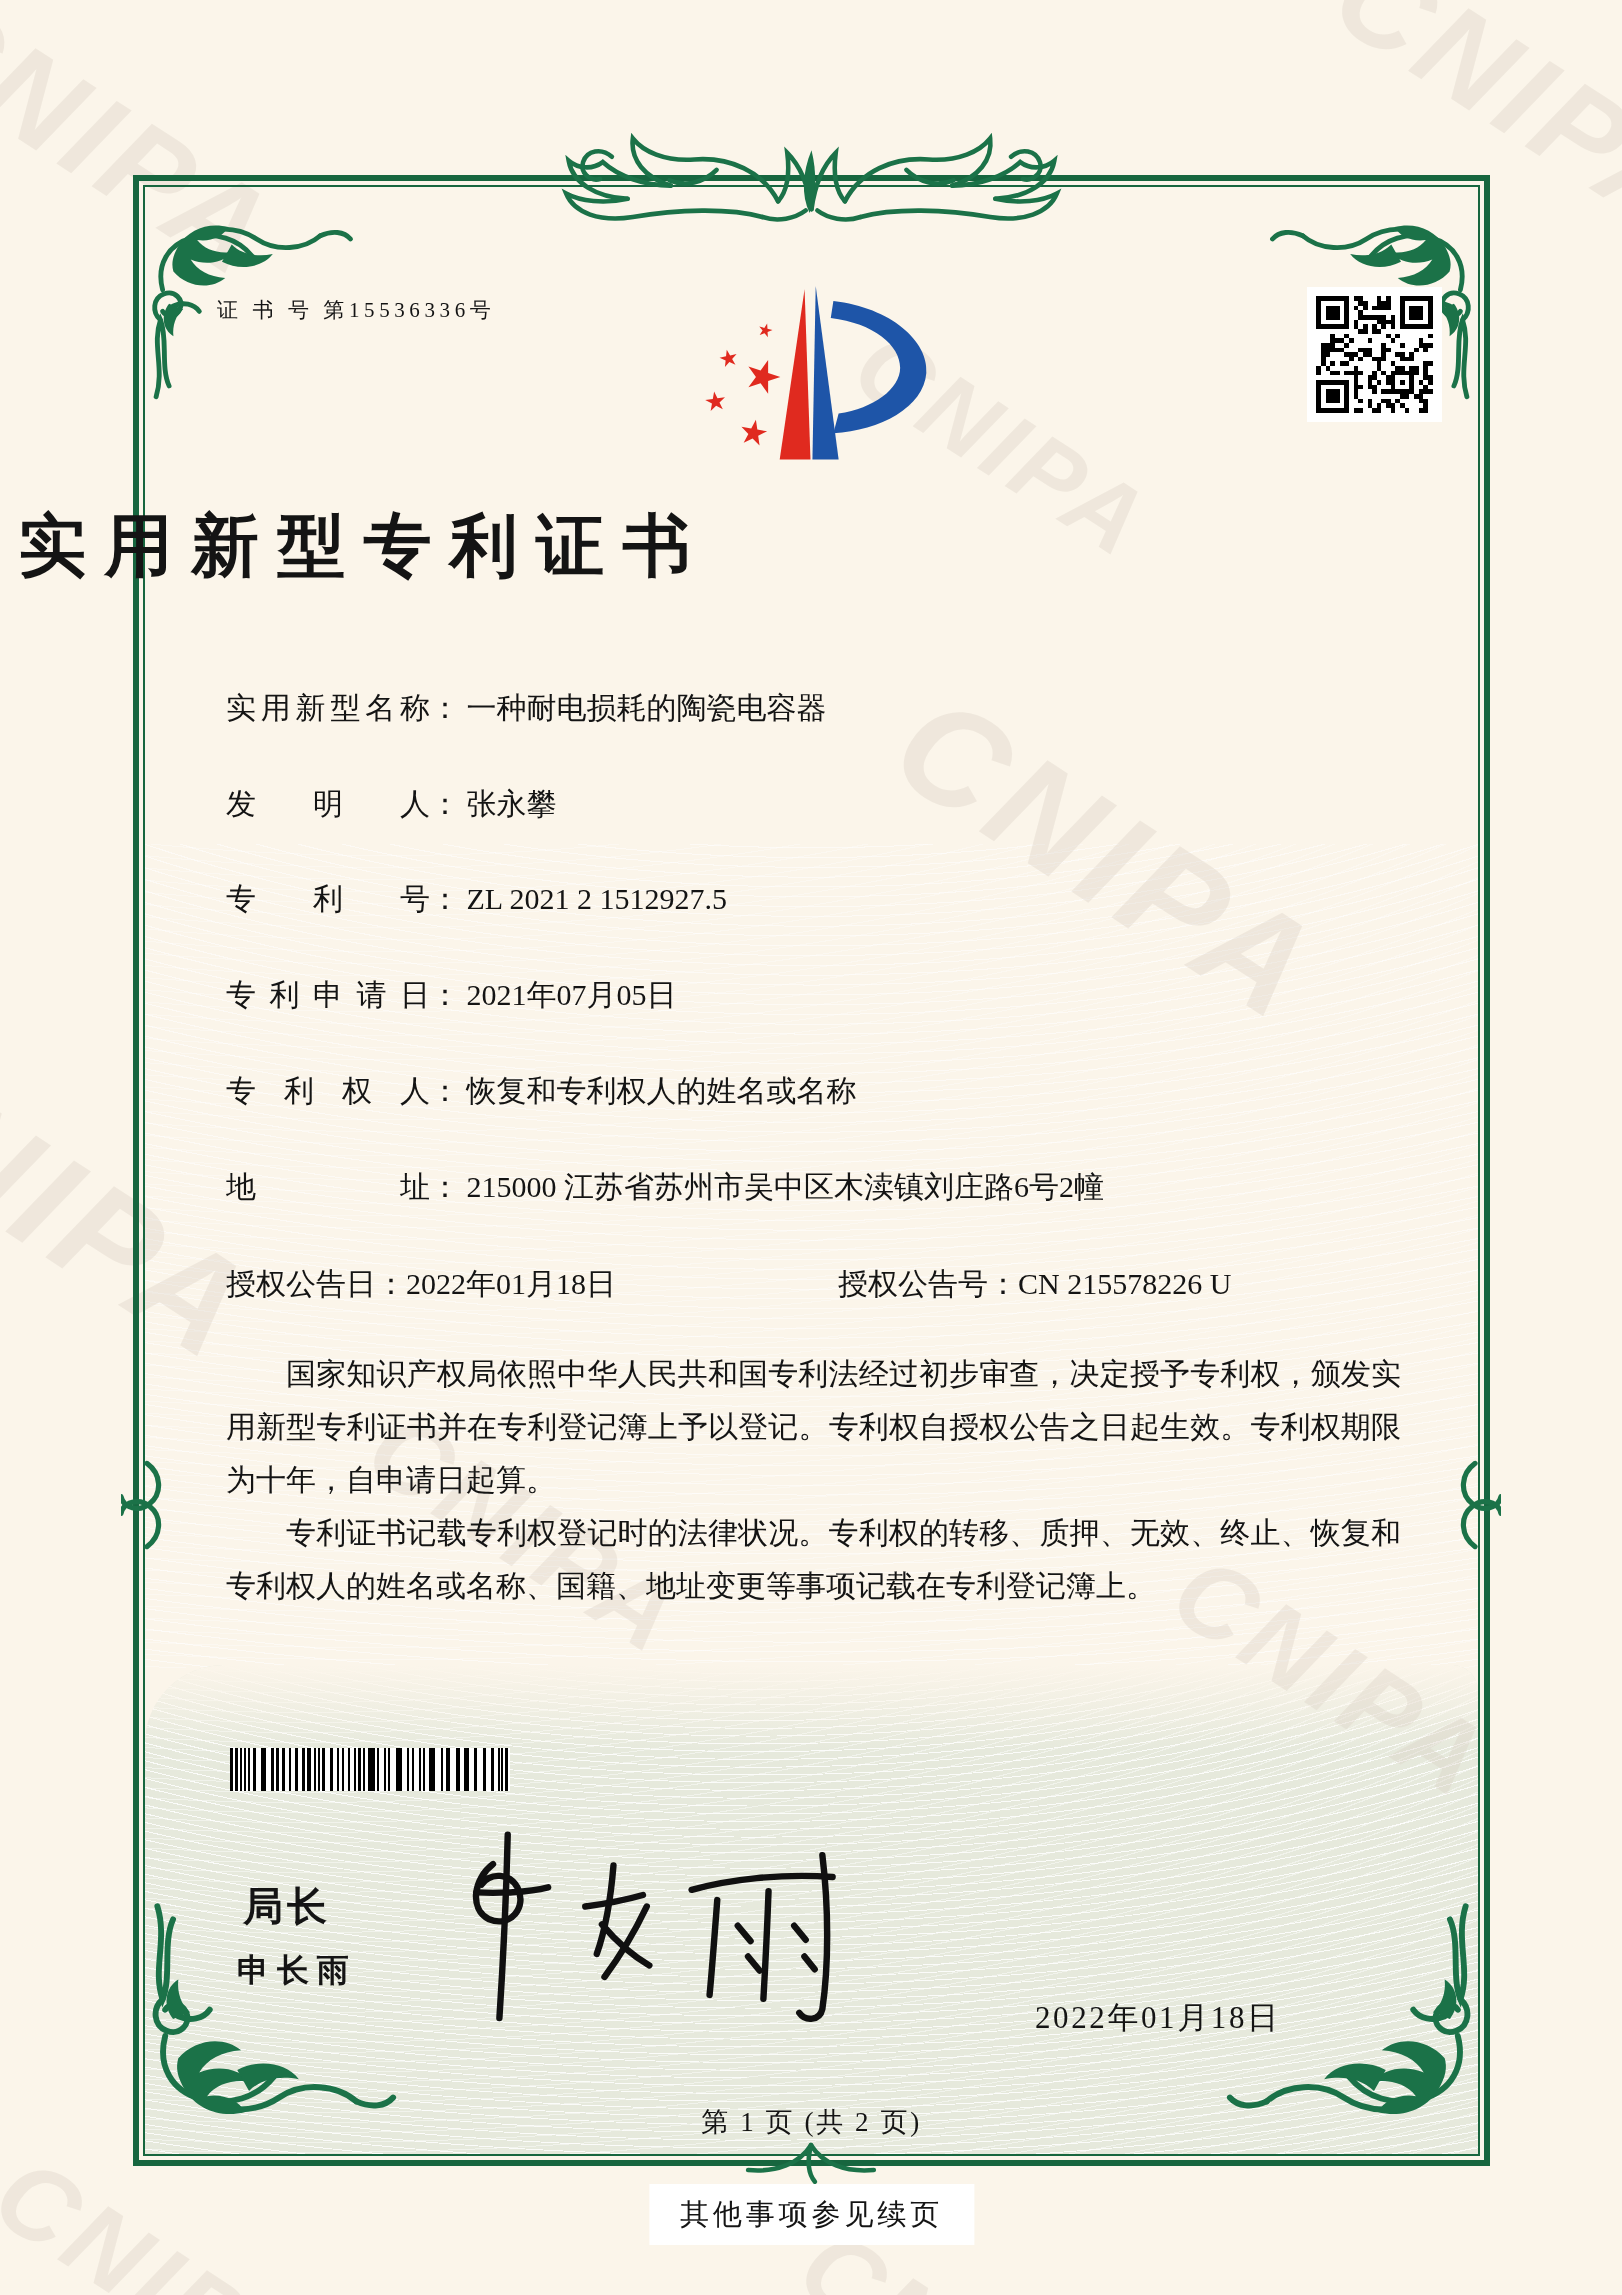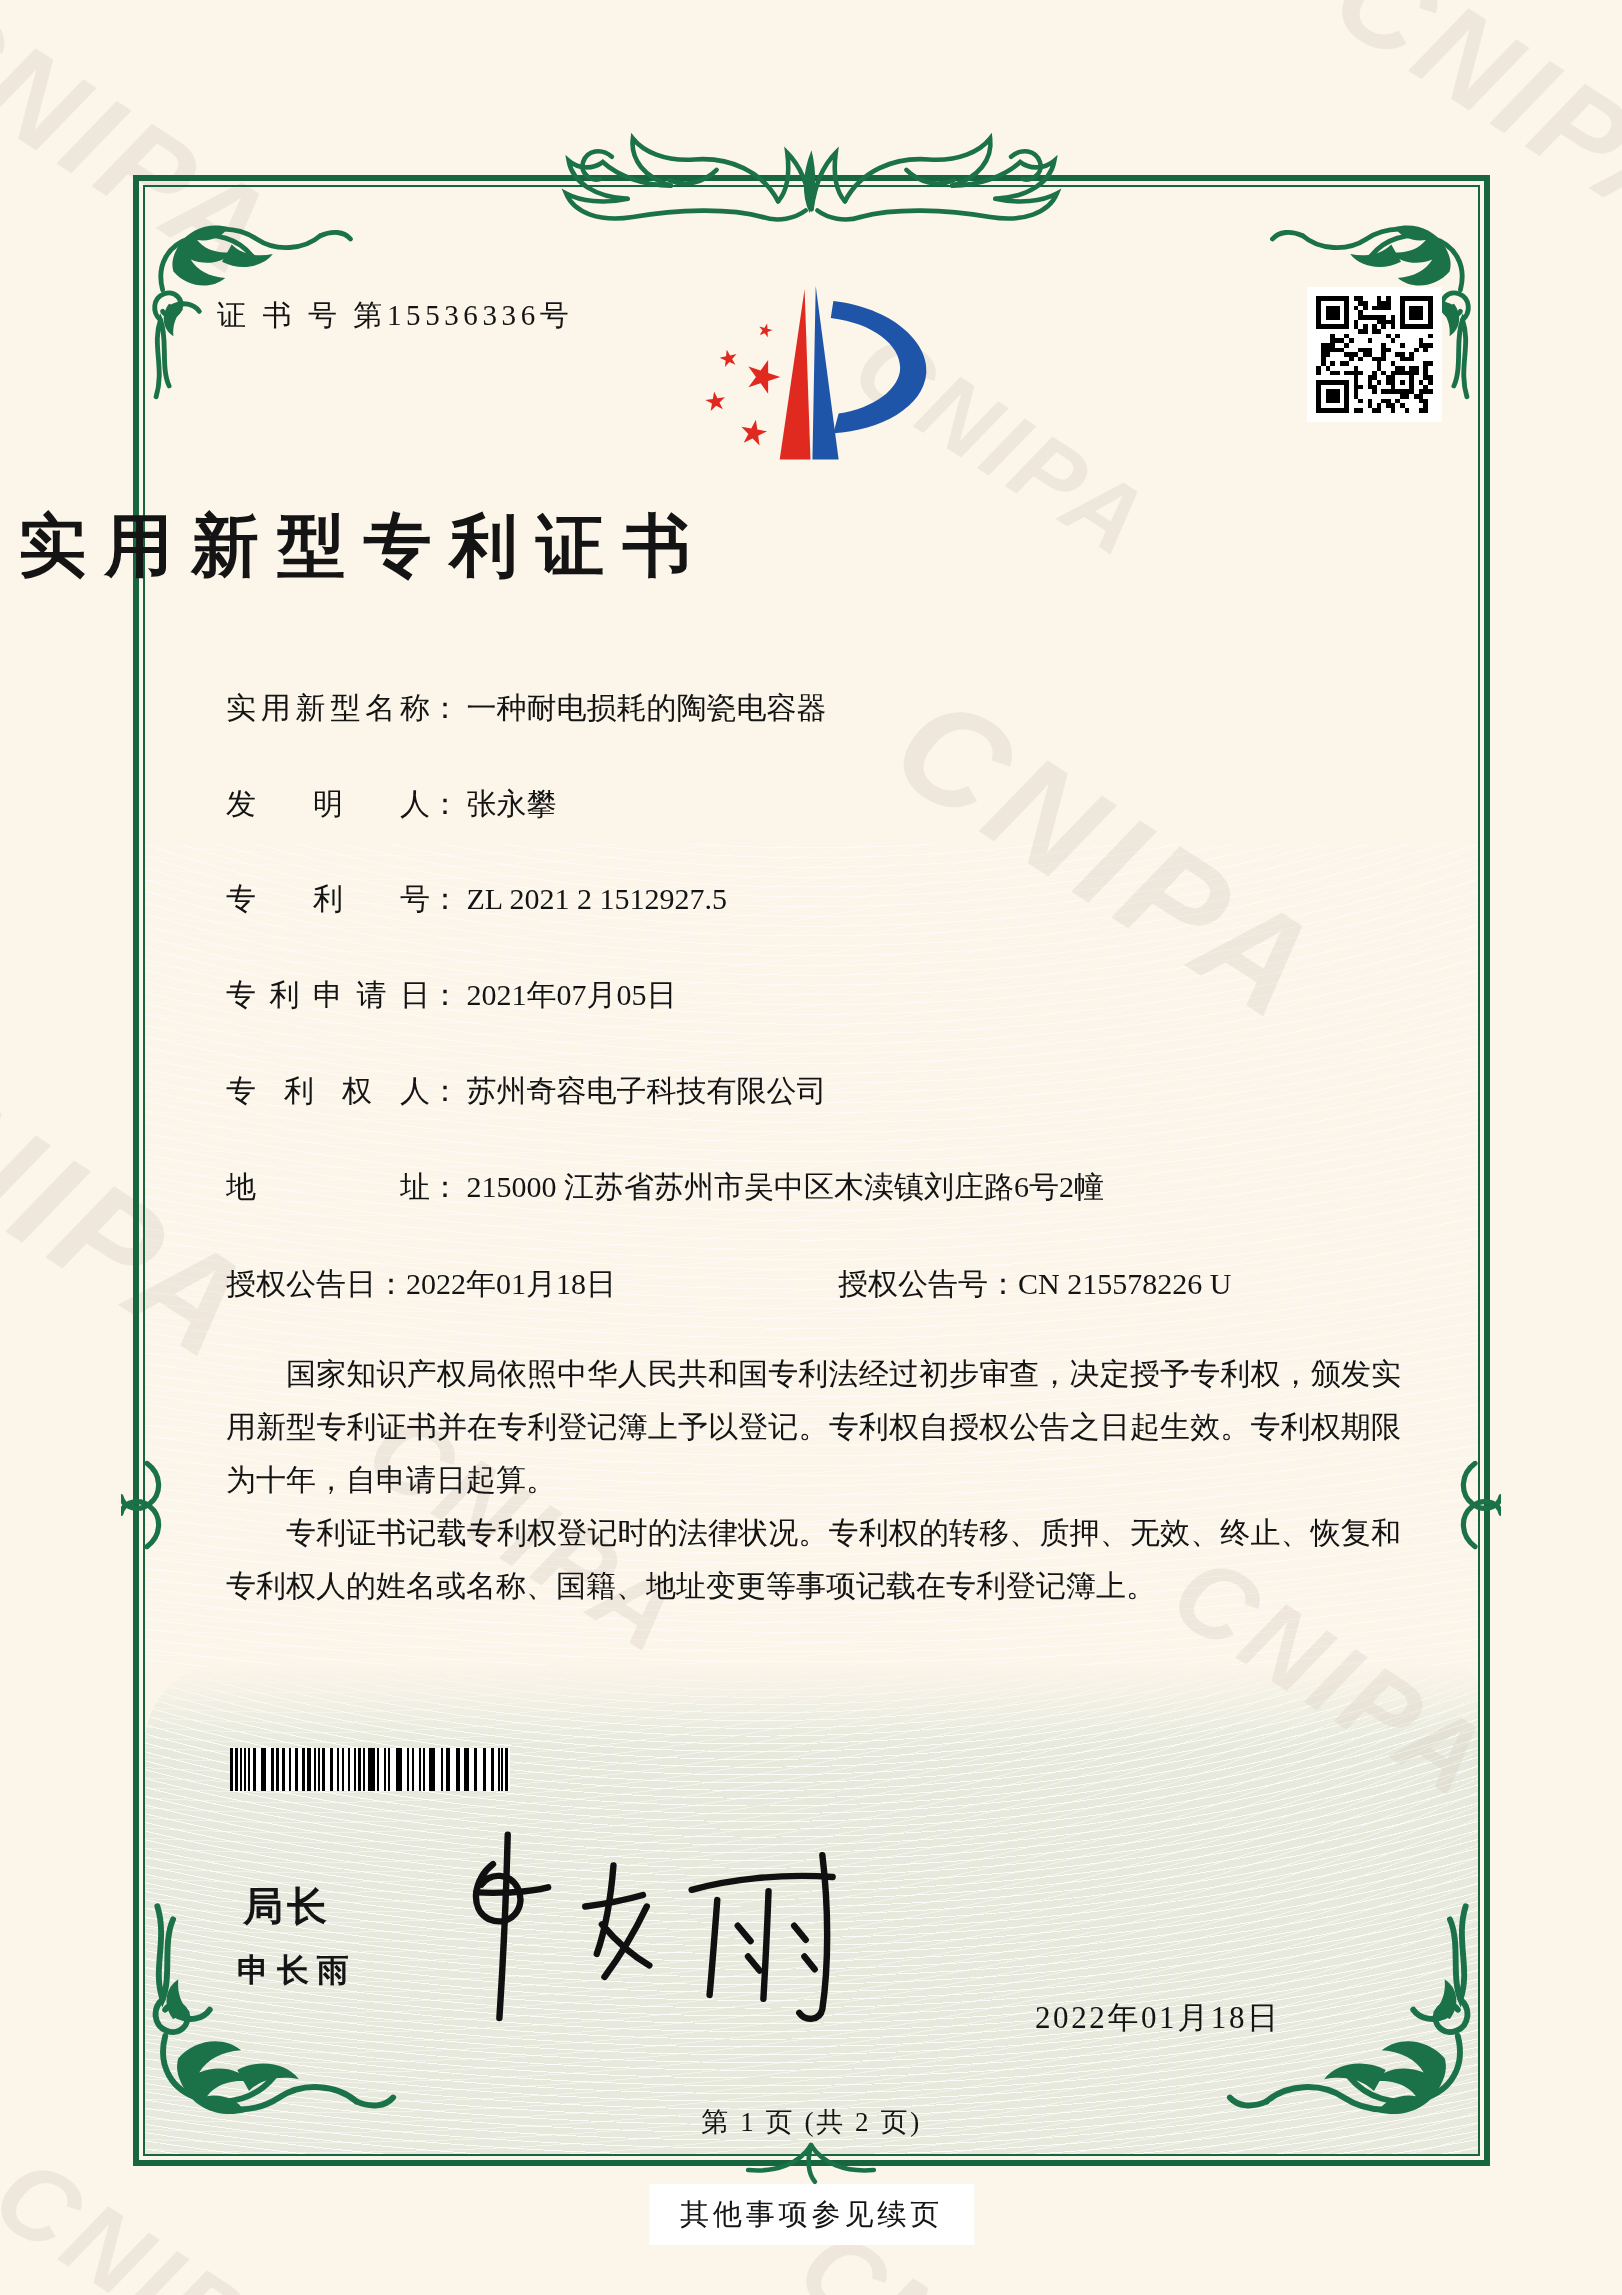--- a/index.html
+++ b/index.html
@@ -69,21 +69,21 @@
     border:2.6px solid var(--frame-green,#17663f);
     z-index:3;pointer-events:none;
   }
 
   .ornament{color:var(--ornament-green,#1b7248);z-index:4;}
 
   
   .content{position:absolute;inset:0;z-index:5;}
   .cert-no{
     position:absolute;left:217px;top:296px;
-    font-size:29px;letter-spacing:4.6px;font-weight:500;
+    font-size:21px;letter-spacing:4.6px;font-weight:500;
   }
   .title{
     position:absolute;left:0;width:100%;top:501px;
     text-align:left;font-size:68px;font-weight:700;
     letter-spacing:18.3px;text-indent:18.3px;
   }
   .f-row{position:absolute;left:226px;font-size:30px;white-space:nowrap;}
   .f-label{
     display:inline-block;width:204px;
     text-align:justify;text-align-last:justify;
@@ -420,21 +420,21 @@
     <div class="f-row" style="top:784px">
       <span class="f-label">发明人</span><span class="f-colon">：</span><span class="f-value">张永攀</span>
     </div>
     <div class="f-row" style="top:879px">
       <span class="f-label">专利号</span><span class="f-colon">：</span><span class="f-value">ZL 2021 2 1512927.5</span>
     </div>
     <div class="f-row" style="top:975px">
       <span class="f-label">专利申请日</span><span class="f-colon">：</span><span class="f-value">2021年07月05日</span>
     </div>
     <div class="f-row" style="top:1071px">
-      <span class="f-label">专利权人</span><span class="f-colon">：</span><span class="f-value">苏州奇容电子科技有限公司</span>
+      <span class="f-label">专利权人</span><span class="f-colon">：</span><span class="f-value">恢复和专利权人的姓名或名称</span>
     </div>
     <div class="f-row" style="top:1167px">
       <span class="f-label">地址</span><span class="f-colon">：</span><span class="f-value">215000 江苏省苏州市吴中区木渎镇刘庄路6号2幢</span>
     </div>
 
     <div class="f-row" style="top:1264px">
       <span>授权公告日</span><span>：</span><span>2022年01月18日</span>
       <span class="grant-pair2">
         <span>授权公告号</span><span>：</span><span>CN 215578226 U</span>
       </span>

